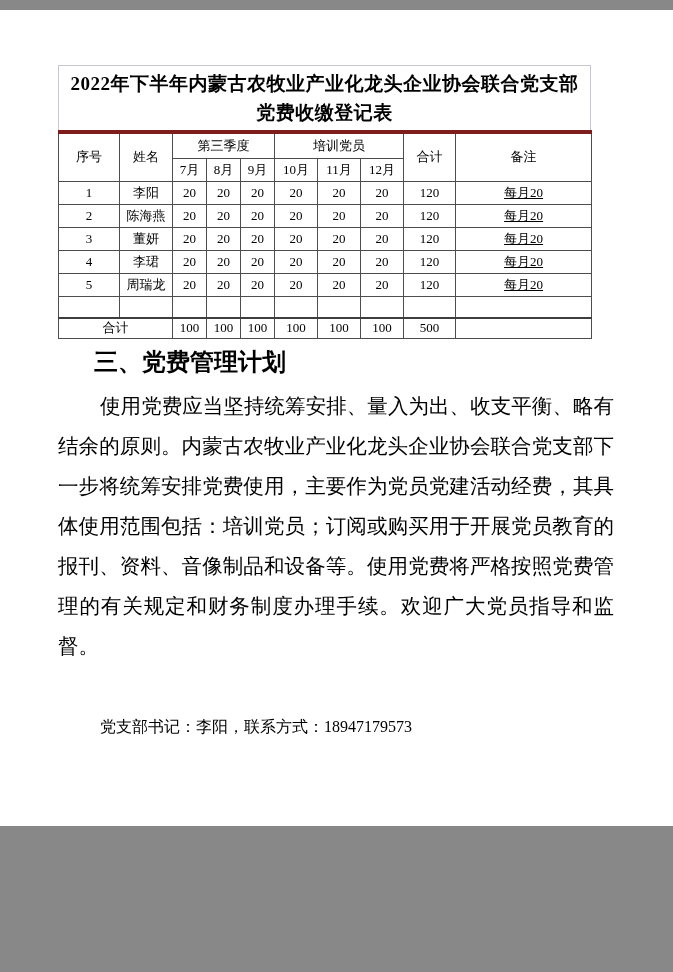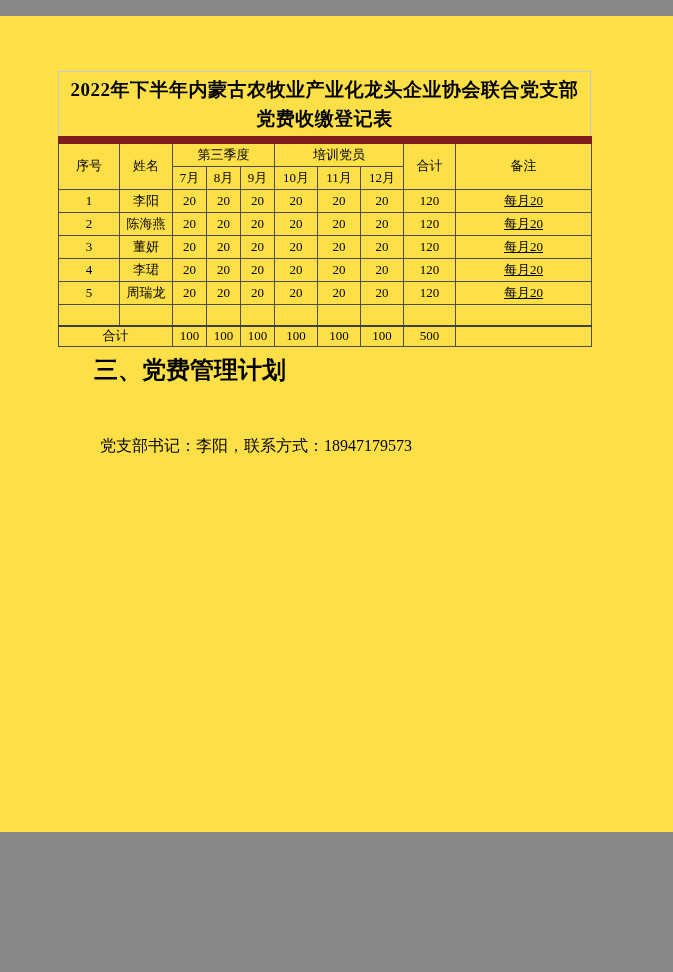--- a/index.html
+++ b/index.html
@@ -1,42 +1,42 @@
 <!DOCTYPE html>
 <html><head>
 <meta charset="utf-8">
 <style>
   * { margin:0; padding:0; box-sizing:border-box; }
   html,body { background:#888; }
   .page {
     position:relative;
     width:673px; height:816px;
-    background:#fde047;
-    margin:16px auto;
+    background:#ffffff;
+    margin:10px auto;
     overflow:hidden;
     font-family:"Liberation Serif","DejaVu Serif",serif;
     color:#000;
   }
   .content { position:absolute; left:58px; top:55px; width:556px; }
 
   
   .sheet { width:533px; }
   .table-title {
     width:533px; height:65px;
     border:1px solid #c7c7cf; border-bottom:none;
     display:flex; flex-direction:column; justify-content:center; align-items:center;
     font-weight:bold; font-size:19px; line-height:1.55;
     letter-spacing:0.5px;
   }
 
   
   table.doc-table {
     border-collapse:collapse; table-layout:fixed;
     width:533px;
-    border-top:8px solid #7f1d1d;
+    border-top:4px solid #7f1d1d;
     padding-left:28px;
   }
   table.doc-table td, table.doc-table th {
     border:1px solid #4d4d4d;
     text-align:center; vertical-align:middle;
     font-weight:normal; white-space:nowrap; overflow:hidden;
     padding:0; font-size:13px;
   }
   tr.hr1 { height:26px; }
   tr.hr2 { height:23px; }
@@ -199,17 +199,18 @@
           <td>500</td>
           <td class="note"></td>
         </tr>
       </tbody>
         </table>
     </div>
 
 
     <h3 class="section-heading">三、党费管理计划</h3>
 
+    <p class="para p2">使用党费应当坚持统筹安排、量入为出、收支平衡、略有结余的原则。内蒙古农牧业产业化龙头企业协会联合党支部下一步将统筹安排党费使用，主要作为党员党建活动经费，其具体使用范围包括：培训党员；订阅或购买用于开展党员教育的报刊、资料、音像制品和设备等。使用党费将严格按照党费管理的有关规定和财务制度办理手续。欢迎广大党员指导和监督。</p>
 
     <p class="closing">党支部书记：李阳，联系方式：18947179573</p>
 
   </div>
 </div>
 
 </body></html>

